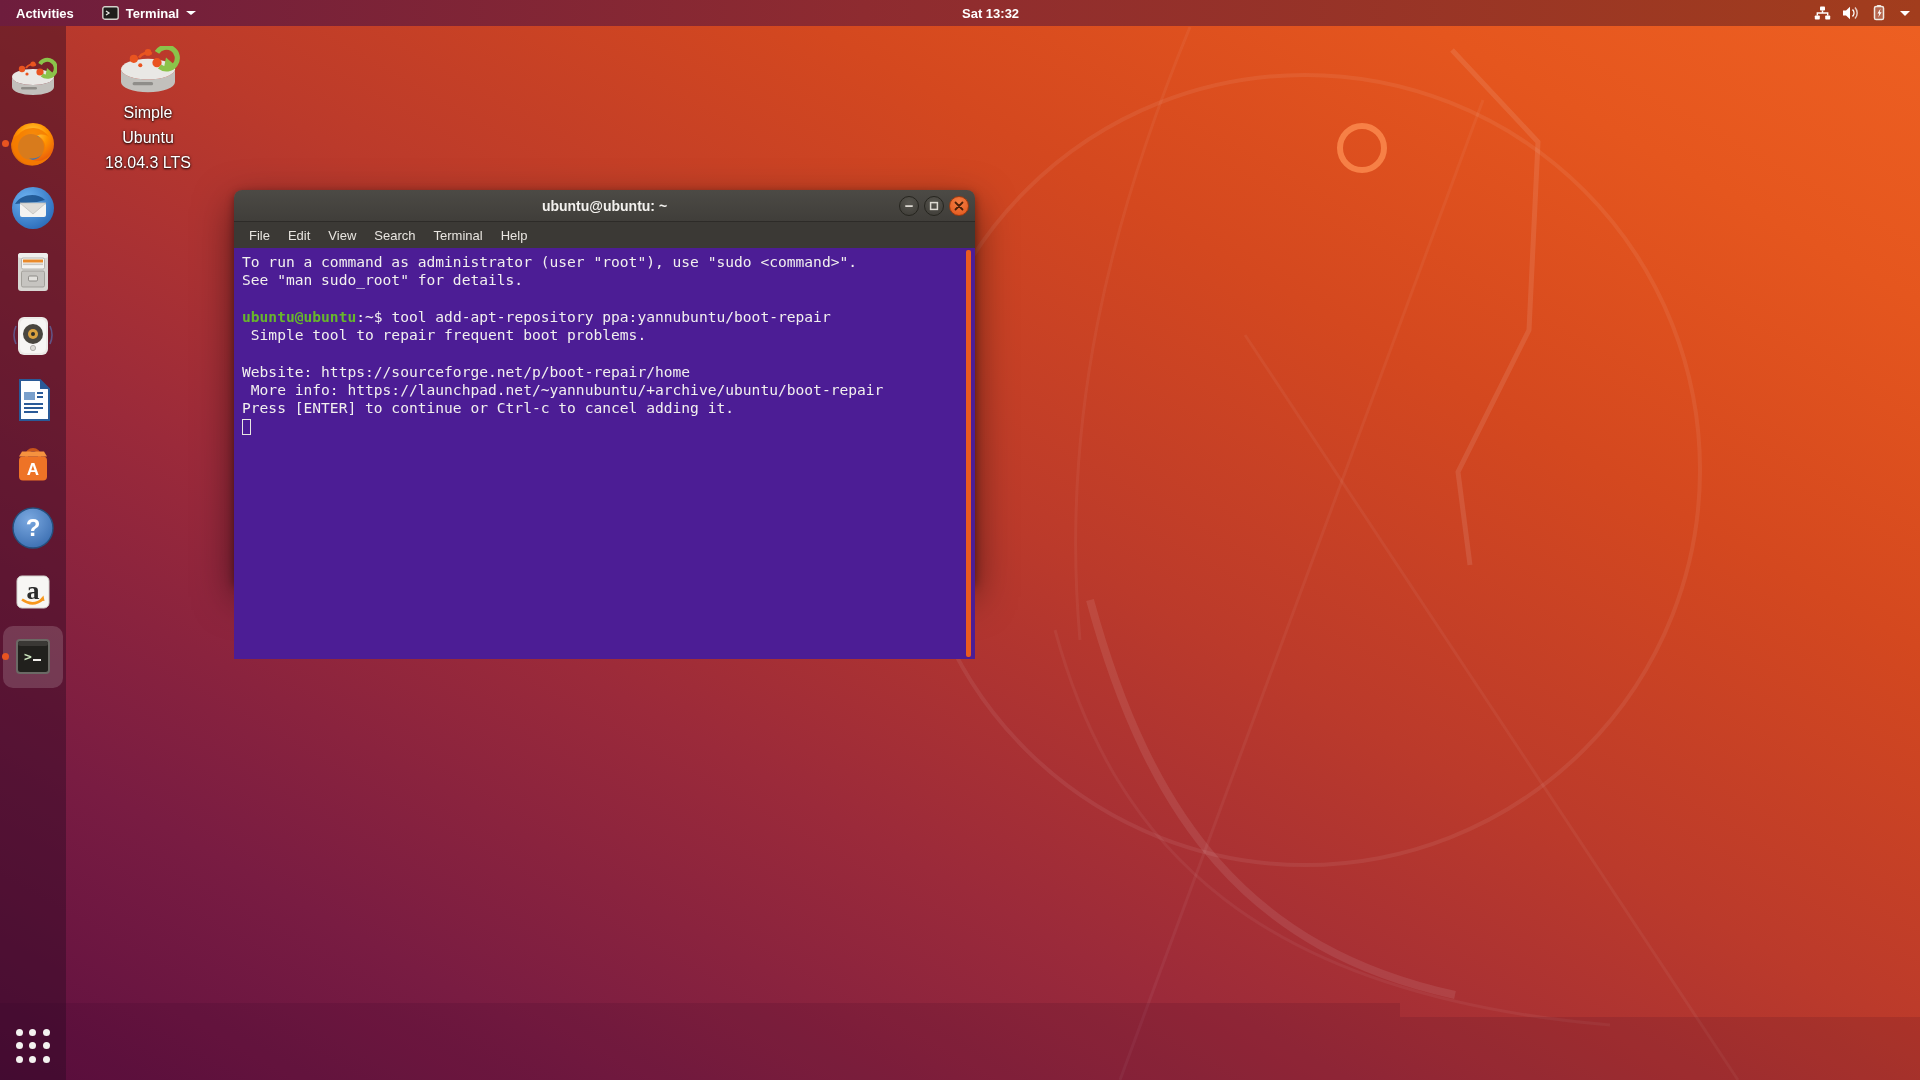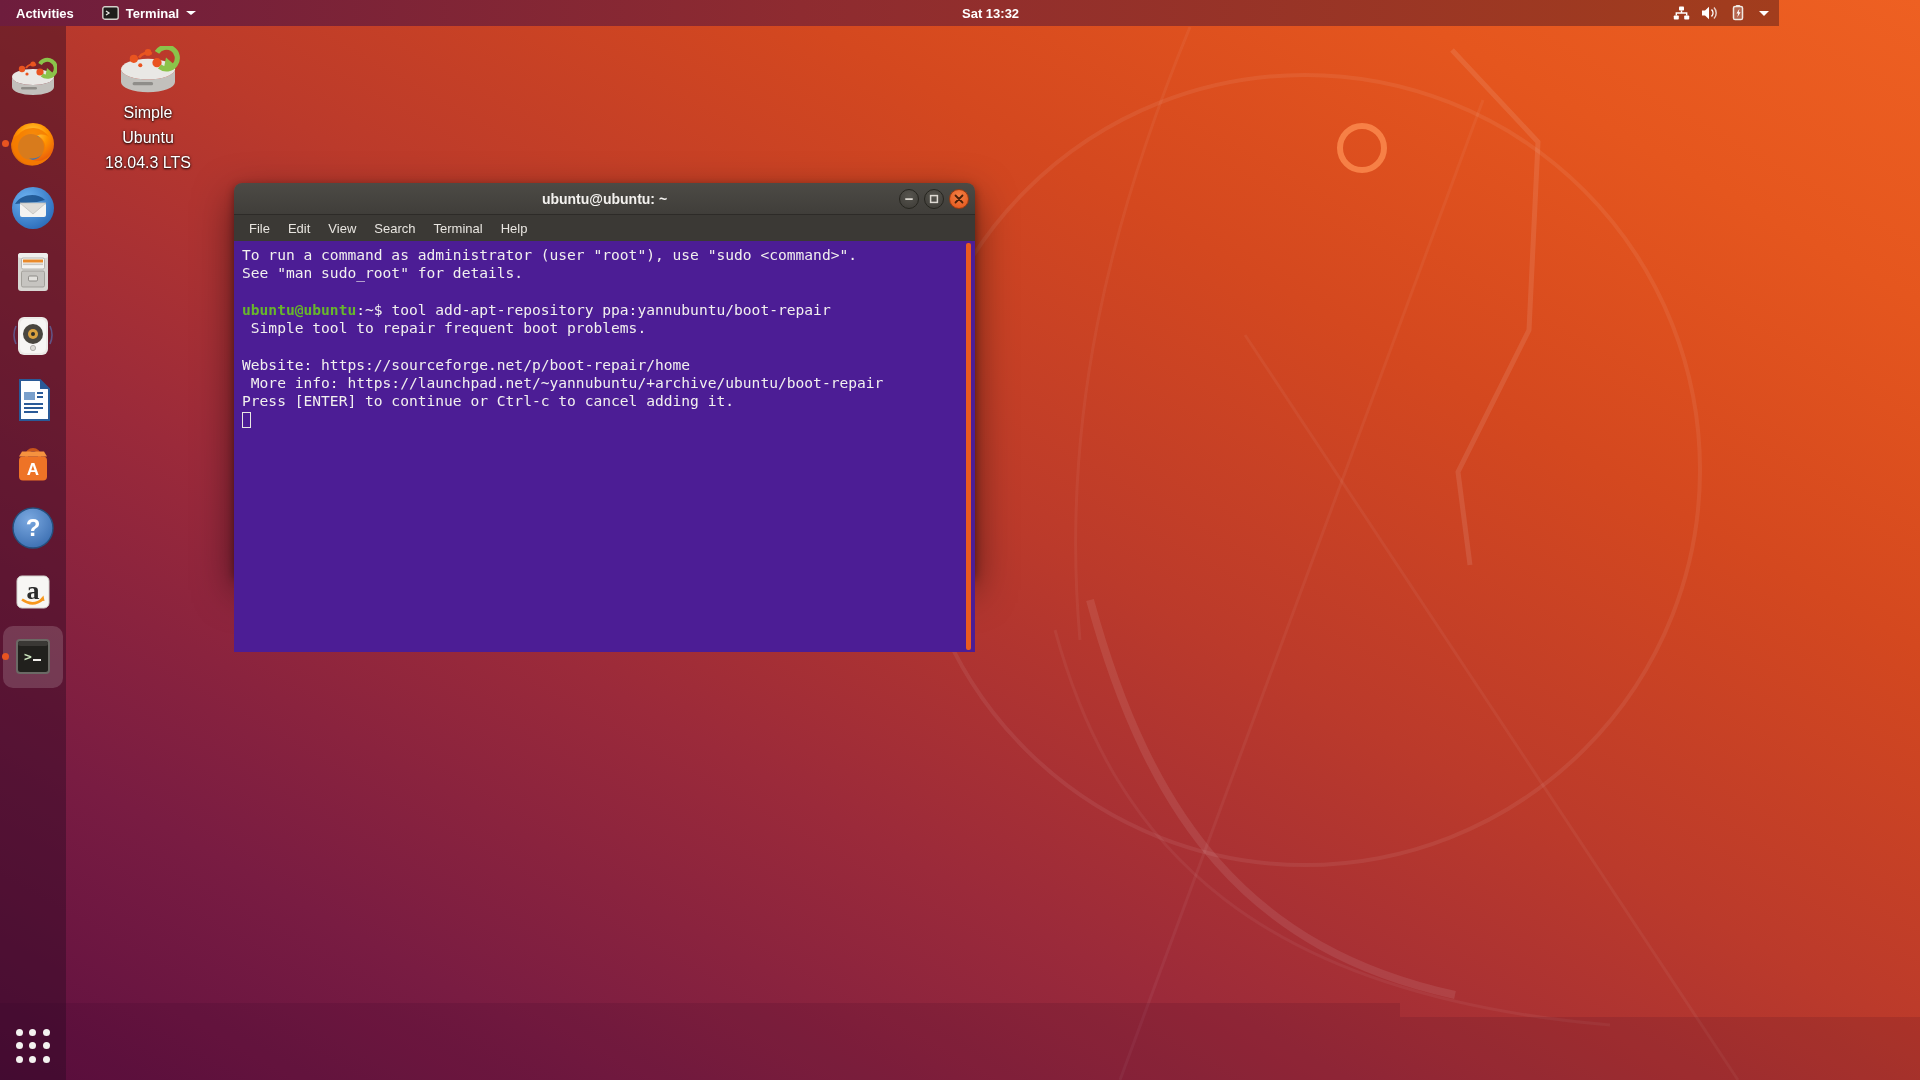--- a/index.html
+++ b/index.html
@@ -10,21 +10,21 @@
   .wallpaper {
     position:absolute; inset:0;
     background:linear-gradient(to top right,
       #5e1040 0%, #791c42 16%, #9b2a3a 34%, #bb3a2b 52%,
       #d4481f 70%, #e5561e 86%, #ee6022 100%);
   }
   .wp-pattern { position:absolute; inset:0; }
 
   
   .topbar {
-    position:absolute; top:0; left:0; width:1779px; height:26px;
+    position:absolute; top:0; left:0; width:1920px; height:26px;
     background:linear-gradient(90deg,#6e1d3d 0%, #8e2b30 45%, #a23d1d 100%);
     color:#ffffff; font-size:13px; display:flex; align-items:center; z-index:50;
   }
   .tb-activities { padding:0 16px; height:100%; display:flex; align-items:center; font-weight:600; cursor:default; }
   .tb-appmenu { height:100%; display:flex; align-items:center; gap:7px; padding:0 12px; font-weight:700; }
   .tb-clock { position:absolute; left:962px; top:0; height:26px; display:flex; align-items:center; font-weight:700; }
   .tb-status { position:absolute; right:10px; top:0; height:26px; display:flex; align-items:center; gap:11px; }
   .caret { width:0; height:0; border-left:5px solid transparent; border-right:5px solid transparent; border-top:5px solid #fff; }
 
   
@@ -40,21 +40,21 @@
     display:grid; grid-template-columns:repeat(3,1fr); grid-template-rows:repeat(3,1fr); }
   .show-apps i { width:7px; height:7px; border-radius:50%; background:#f4f2f0; align-self:center; justify-self:center; }
 
   
   .desktop-icon { position:absolute; left:103px; top:46px; width:90px; text-align:center; z-index:10; }
   .desktop-icon svg { width:66px; height:54px; display:block; margin:0 auto; }
   .desktop-icon .lbl { color:#fff; font-size:16px; line-height:25px; text-shadow:0 1px 2px rgba(0,0,0,.85), 0 0 3px rgba(0,0,0,.6); }
 
   
   .term-win {
-    position:absolute; left:234px; top:183px; width:741px; height:393px; z-index:30;
+    position:absolute; left:234px; top:190px; width:741px; height:393px; z-index:30;
     border-radius:8px 8px 0 0;
     box-shadow:0 14px 38px rgba(0,0,0,.5), 0 3px 9px rgba(0,0,0,.4);
   }
   .titlebar {
     height:32px; background:linear-gradient(#4c4a45,#403e3a);
     border-bottom:1px solid #2d2b28; border-radius:8px 8px 0 0;
     display:flex; align-items:center; justify-content:center; position:relative;
     color:#f3f1ee; font-weight:700; font-size:14px;
   }
   .controls { position:absolute; right:6px; top:6px; display:flex; gap:5px; }

